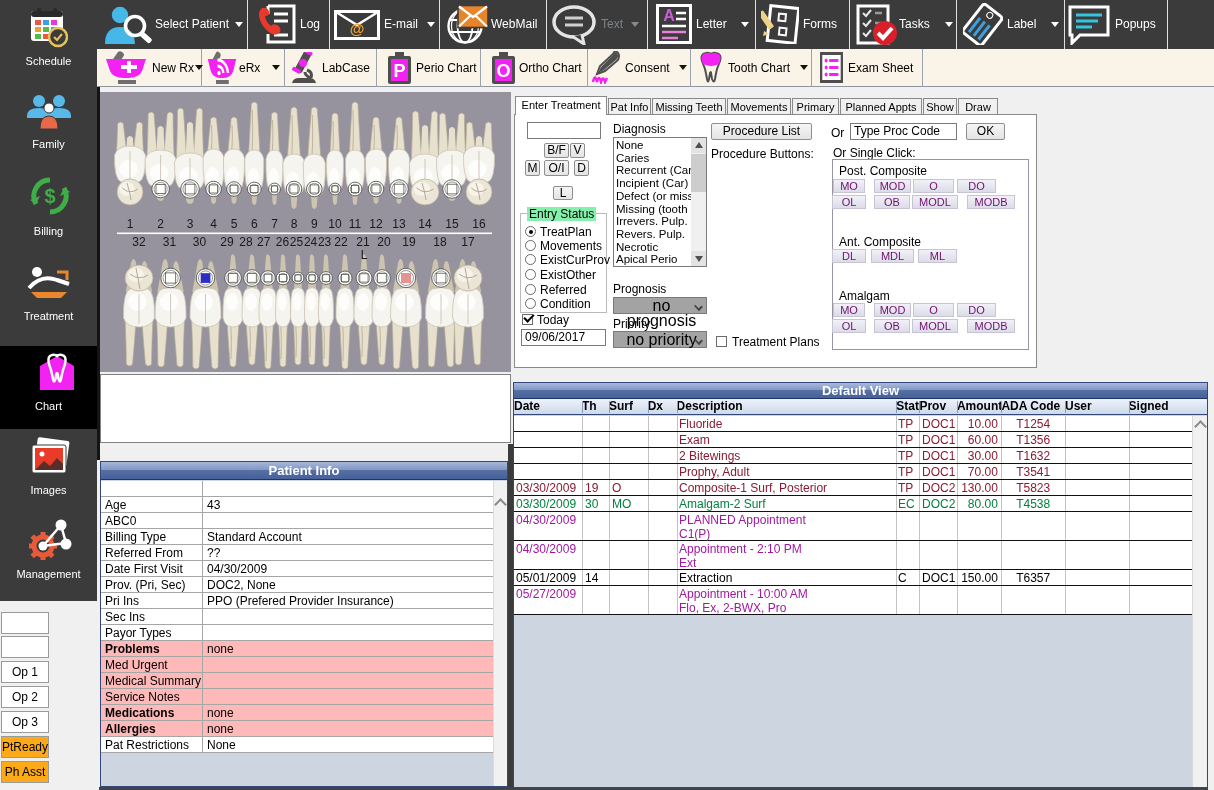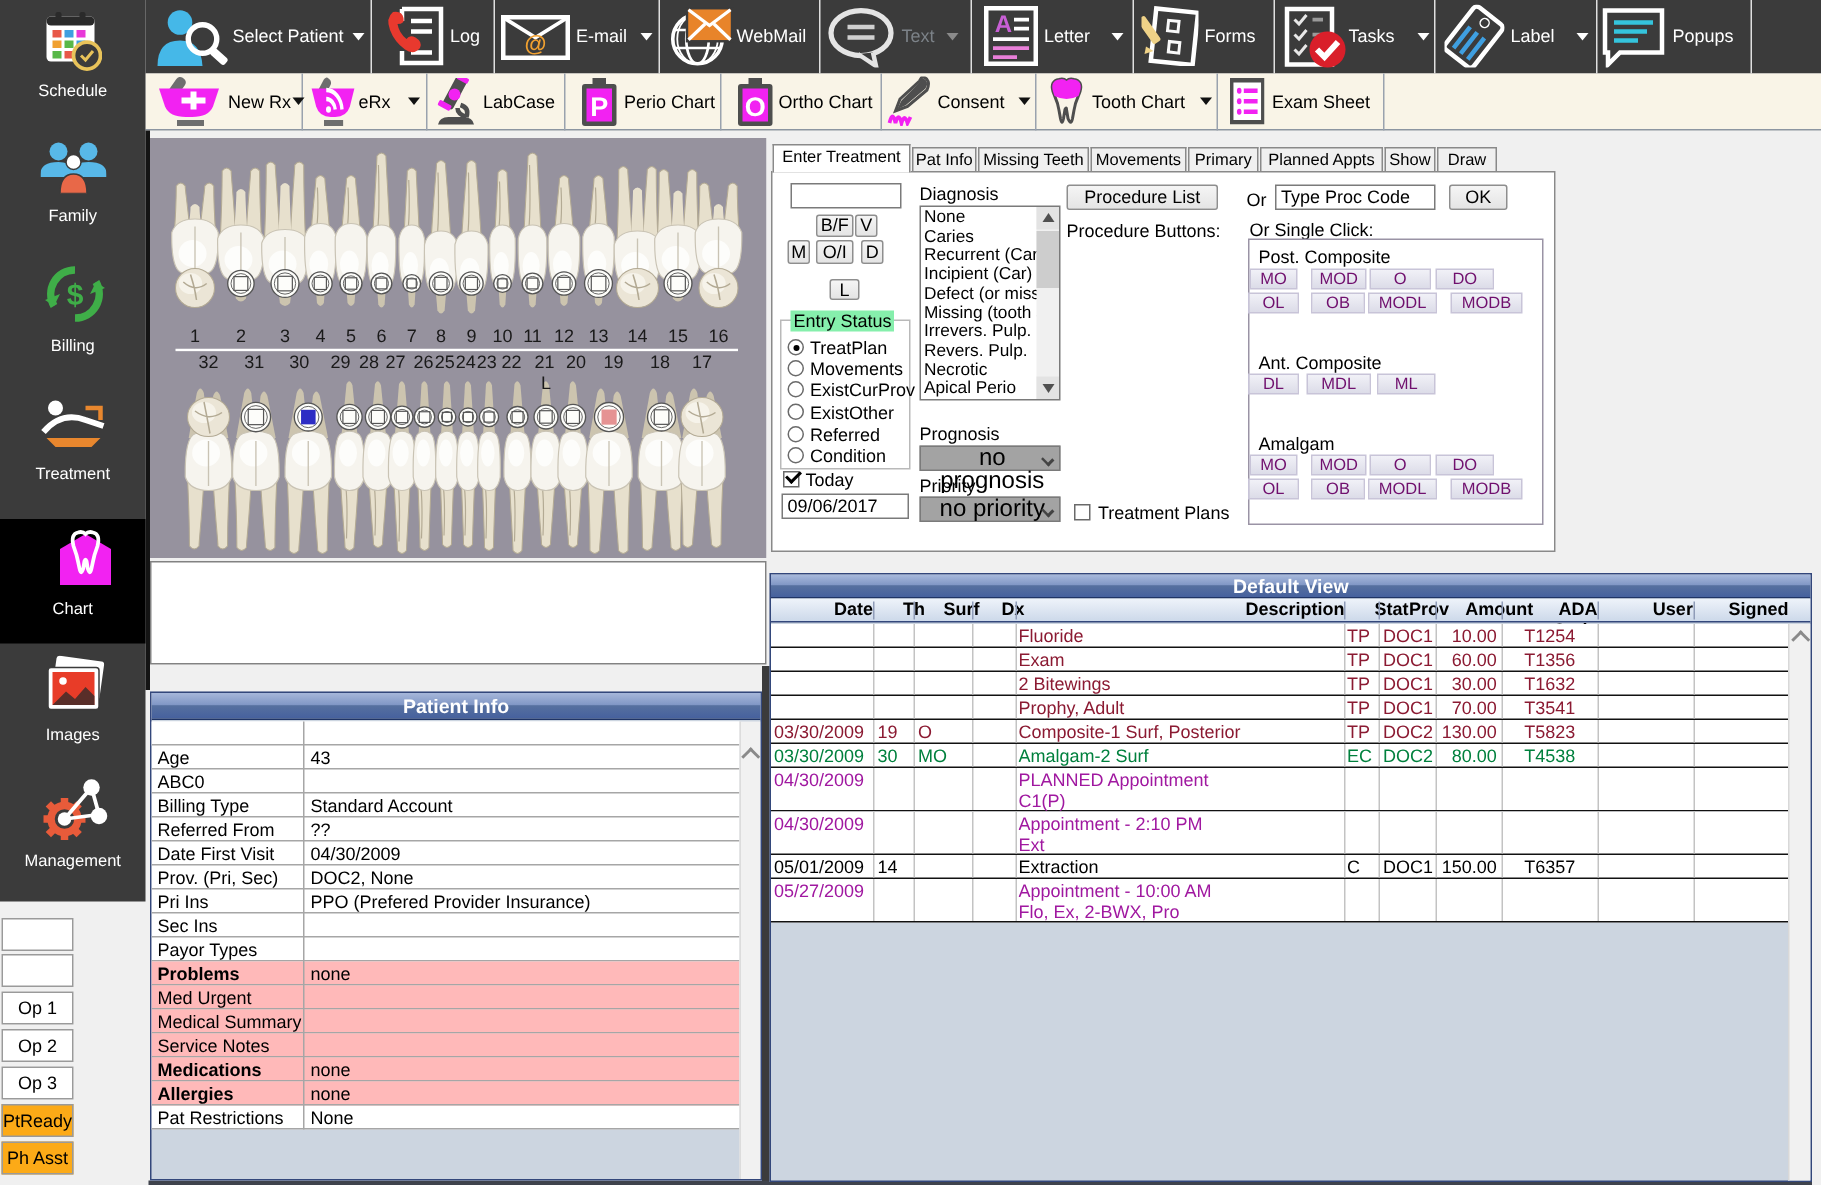--- a/index.html
+++ b/index.html
@@ -50,21 +50,21 @@
 .lbl { position:absolute; font-size:12px; color:#000; white-space:nowrap; }
 .radio { position:absolute; width:11px; height:11px; border:1px solid #6a6a6a; border-radius:50%; background:#fff; }
 .radio.on:before { content:""; position:absolute; left:2.5px; top:2.5px; width:4px; height:4px; border-radius:50%; background:#000; }
 .cbox { position:absolute; width:11px; height:11px; border:1px solid #6a6a6a; background:#fff; }
 .cbox.on:before { content:""; position:absolute; left:1px; top:-1px; width:8px; height:4px; border-left:2px solid #000; border-bottom:2px solid #000; transform:rotate(-45deg); }
 .combo { position:absolute; border:1px solid #7a7a7a; background:#a3a3a3; font-size:16px;text-align:center; }
 .combo .ca { position:absolute; right:4px; top:5px; width:7px; height:7px; border-right:2px solid #444; border-bottom:2px solid #444; transform:rotate(45deg) scale(1,0.8); }
 
 #dv { left:513px; top:382px; width:695px; height:406px; border:1px solid #33477b; background:#ccd5e0; overflow:hidden; }
 .dvheadrow { position:absolute; left:0; top:16px; width:693px; height:16px; background:linear-gradient(#eef3fa,#cdd9ea); border-bottom:1px solid #33477b; font-size:12px; font-weight:bold; }
-.dvcol { position:absolute; top:0; height:16px; text-align:right;padding-left:20px; }
+.dvcol { position:absolute; top:0; height:16px; text-align:left; }
 .dvrow { position:absolute; background:#fff; border-bottom:1px solid #111; font-size:12px; }
 .dc { position:absolute; top:1px; white-space:nowrap; overflow:hidden; }
 .dvv { position:absolute; top:0; width:1px; background:#c3c3c3; }
 .dvvh { position:absolute; top:2px; width:1px; height:12px; background:#8f9cb8; }
 </style>
 </head>
 <body>
 <div class="abs" id="row1"></div>
 <div class="abs" id="row2"></div>
 <div class="abs" id="sidebar"></div>

